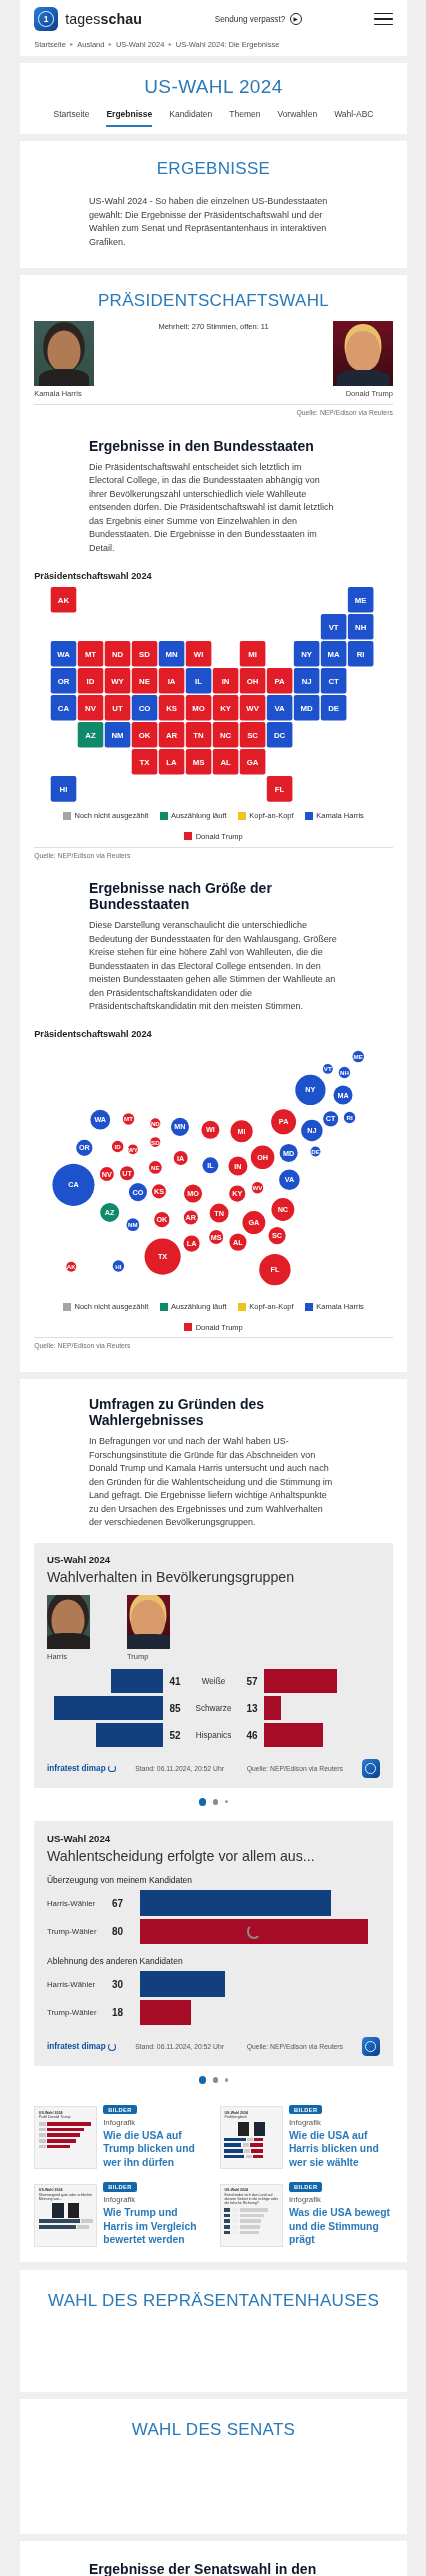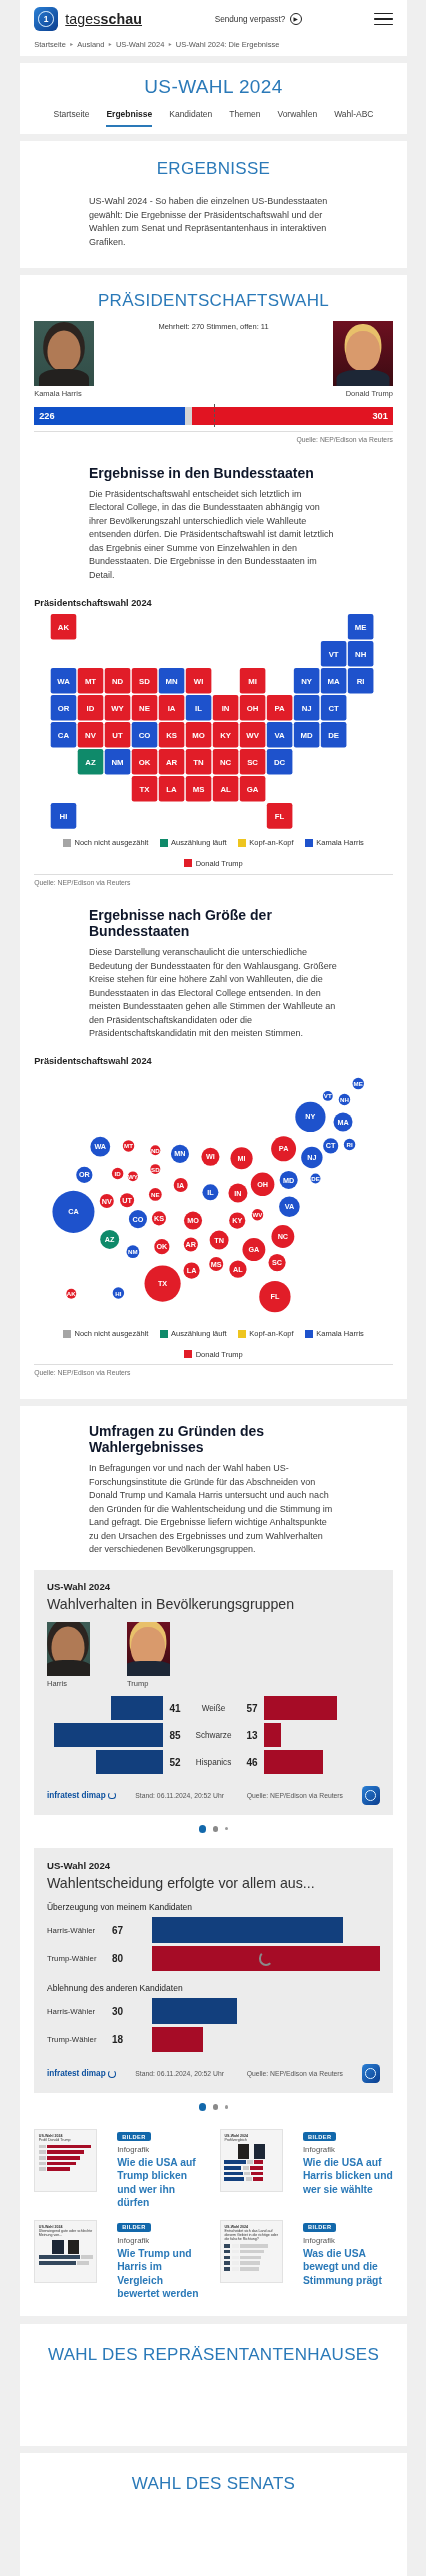--- a/index.html
+++ b/index.html
@@ -4,21 +4,21 @@
 <style>
   * { margin:0; padding:0; box-sizing:border-box; }
   html,body { background:#efefef; font-family:"Liberation Sans","DejaVu Sans",sans-serif; color:#3d3d3d; }
   body { width:427px; margin:0 auto; font-size:9.2px; }
   .card { background:#fff; margin:0 20px 7.1px 20px; padding:0 14.2px; }
 
   
   .hdr { display:flex; align-items:center; padding:7.1px 14.2px 4.3px 14.2px; }
   .ts-logo { width:24px; height:24px; border-radius:5.7px; background:linear-gradient(135deg,#2a7fd4,#0b3e8f); display:flex; align-items:center; justify-content:center; flex:0 0 auto; }
   .ts-logo .ring { width:15.6px; height:15.6px; border-radius:50%; border:1.8px solid #dff1ff; color:#fff; font-weight:bold; font-size:8.5px; display:flex; align-items:center; justify-content:center; }
-  .wordmark { font-size:14.2px; color:#222; margin-left:7.1px; letter-spacing:0.1px;text-decoration:underline; }
+  .wordmark { font-size:14.2px; color:#222; margin-left:7.1px; letter-spacing:0.1px; }
   .wordmark b { font-weight:bold; }
   .missed { margin-left:auto; margin-right:auto; display:flex; align-items:center; gap:4.3px; font-size:8.2px; color:#333; cursor:pointer; }
   .play-ic { width:12px; height:12px; border:1.1px solid #222; border-radius:50%; display:flex; align-items:center; justify-content:center; font-size:5.7px; color:#222; }
   .burger { width:18.5px; height:12.8px; display:flex; flex-direction:column; justify-content:space-between; cursor:pointer; flex:0 0 auto; }
   .burger span { height:1.8px; background:#222; border-radius:0.7px; }
   .crumbs { padding:4.3px 14.2px 7.1px 14.2px; font-size:7.5px; color:#555; display:flex; gap:4.3px; align-items:center; flex-wrap:wrap; }
   .crumbs .sep { color:#888; font-size:5.7px; }
   .crumbs a { color:#555; text-decoration:none; cursor:pointer; }
 
   
@@ -88,29 +88,29 @@
   .mini-logo { width:18.5px; height:18.5px; border-radius:4.3px; background:linear-gradient(135deg,#2a7fd4,#0b3e8f); display:flex; align-items:center; justify-content:center; margin-left:12.8px; flex:0 0 auto; }
   .mini-logo .ring { width:10.7px; height:10.7px; border-radius:50%; border:1.4px solid #dff1ff; }
   .dots { display:flex; justify-content:center; align-items:center; gap:6.4px; padding:10px 0 2.8px 0; }
   .dots .d1 { width:7.8px; height:7.8px; border-radius:50%; background:#1268ab; }
   .dots .d2 { width:5.7px; height:5.7px; border-radius:50%; background:#8a8a8a; }
   .dots .d3 { width:3.6px; height:3.6px; border-radius:50%; background:#9a9a9a; }
 
   .grp-label { font-size:8.5px; color:#222; margin:11.4px 0 4.3px 0; }
   .dec-row { display:flex; align-items:center; height:27px; margin-bottom:1.4px; }
   .dec-row .lab { width:65px; font-size:7.8px; color:#333; }
-  .dec-row .v { width:40px; font-weight:bold; font-size:10px; color:#222; }
+  .dec-row .v { width:28px; font-weight:bold; font-size:10px; color:#222; }
   .dec-row .bar { height:25.6px; position:relative; }
   .dec-row .bar.blue { background:#123f7d; }
   .dec-row .bar.red { background:#a60c26; }
   .spinner { position:absolute; left:50%; top:50%; width:14.2px; height:14.2px; margin:-7.1px 0 0 -7.1px; border:2.1px solid transparent; border-left-color:#8a8a8a; border-bottom-color:#8a8a8a; border-radius:50%; }
 
   
   .teasers { display:grid; grid-template-columns:1fr 1fr; gap:10px 12.8px; margin-top:15.6px; }
-  .teaser { display:flex; gap:20px; cursor:pointer; }
+  .teaser { display:flex; gap:6px; cursor:pointer;align-items:flex-end; }
   .thumb { width:63px; height:63px; background:#f4f4f4; border:0.7px solid #e2e2e2; padding:3.6px 3.6px; flex:0 0 auto; font-size:3.6px; color:#333; overflow:hidden; }
   .thumb .tk { font-weight:bold; font-size:3.6px; line-height:4.3px; }
   .thumb .tt { font-size:3.6px; line-height:4.3px; margin-bottom:2.1px; }
   .thumb .mrow { display:flex; align-items:center; gap:1.4px; height:4.3px; margin-top:1.4px; }
   .thumb .mbar { height:3.6px; }
   .thumb .mpics { display:flex; gap:4.3px; justify-content:center; margin:1.4px 0; }
   .tmeta { padding-top:1.4px; }
   .badge { display:inline-block; background:#1268ab; color:#fff; font-size:5.7px; font-weight:bold; letter-spacing:0.4px; padding:1.8px 5px; border-radius:2.1px; }
   .tmeta .kick { font-size:7.8px; color:#555; margin-top:3.6px; }
   .tmeta .tt { font-size:10.3px; font-weight:bold; color:#2a79b8; line-height:13.5px; margin-top:2.1px; }
@@ -173,30 +173,20 @@
       <div class="ph harris"></div>
       <div class="nm">Kamala Harris</div>
     </div>
     <div class="mid-note">Mehrheit: 270 Stimmen, offen: 11</div>
     <div class="cand right">
       <div class="ph trump"></div>
       <div class="nm">Donald Trump</div>
     </div>
   </div>
 
-  <div class="ebar">
-    <div class="b bh" id="bar-harris" style="width: 42.0074%;">
-        <span>226</span>
-      </div>
-    <div class="b bo" id="bar-open" style="width: 2.04461%;"></div>
-    <div class="b bt" id="bar-trump" style="width: 55.948%;">
-        <span>301</span>
-      </div>
-    <div class="marker" id="bar-marker" style="left: 50.1859%;"></div>
-  </div>
   <div class="src-row src-right">Quelle: NEP/Edison via Reuters</div>
 
   <div class="txtcol" style="margin-top:21.3px;">
     <h3 class="sub">Ergebnisse in den Bundesstaaten</h3>
     <p class="body">Die Präsidentschaftswahl entscheidet sich letztlich im Electoral College, in das die Bundesstaaten abhängig von ihrer Bevölkerungszahl unterschiedlich viele Wahlleute entsenden dürfen. Die Präsidentschaftswahl ist damit letztlich das Ergebnis einer Summe von Einzelwahlen in den Bundesstaaten. Die Ergebnisse in den Bundesstaaten im Detail.</p>
   </div>
   <div class="chart-label">Präsidentschaftswahl 2024</div>
   <div class="mapwrap">
     <svg id="tilemap" width="327" height="218" viewBox="0 0 460 306" style="font-size:13px">
         <g>

